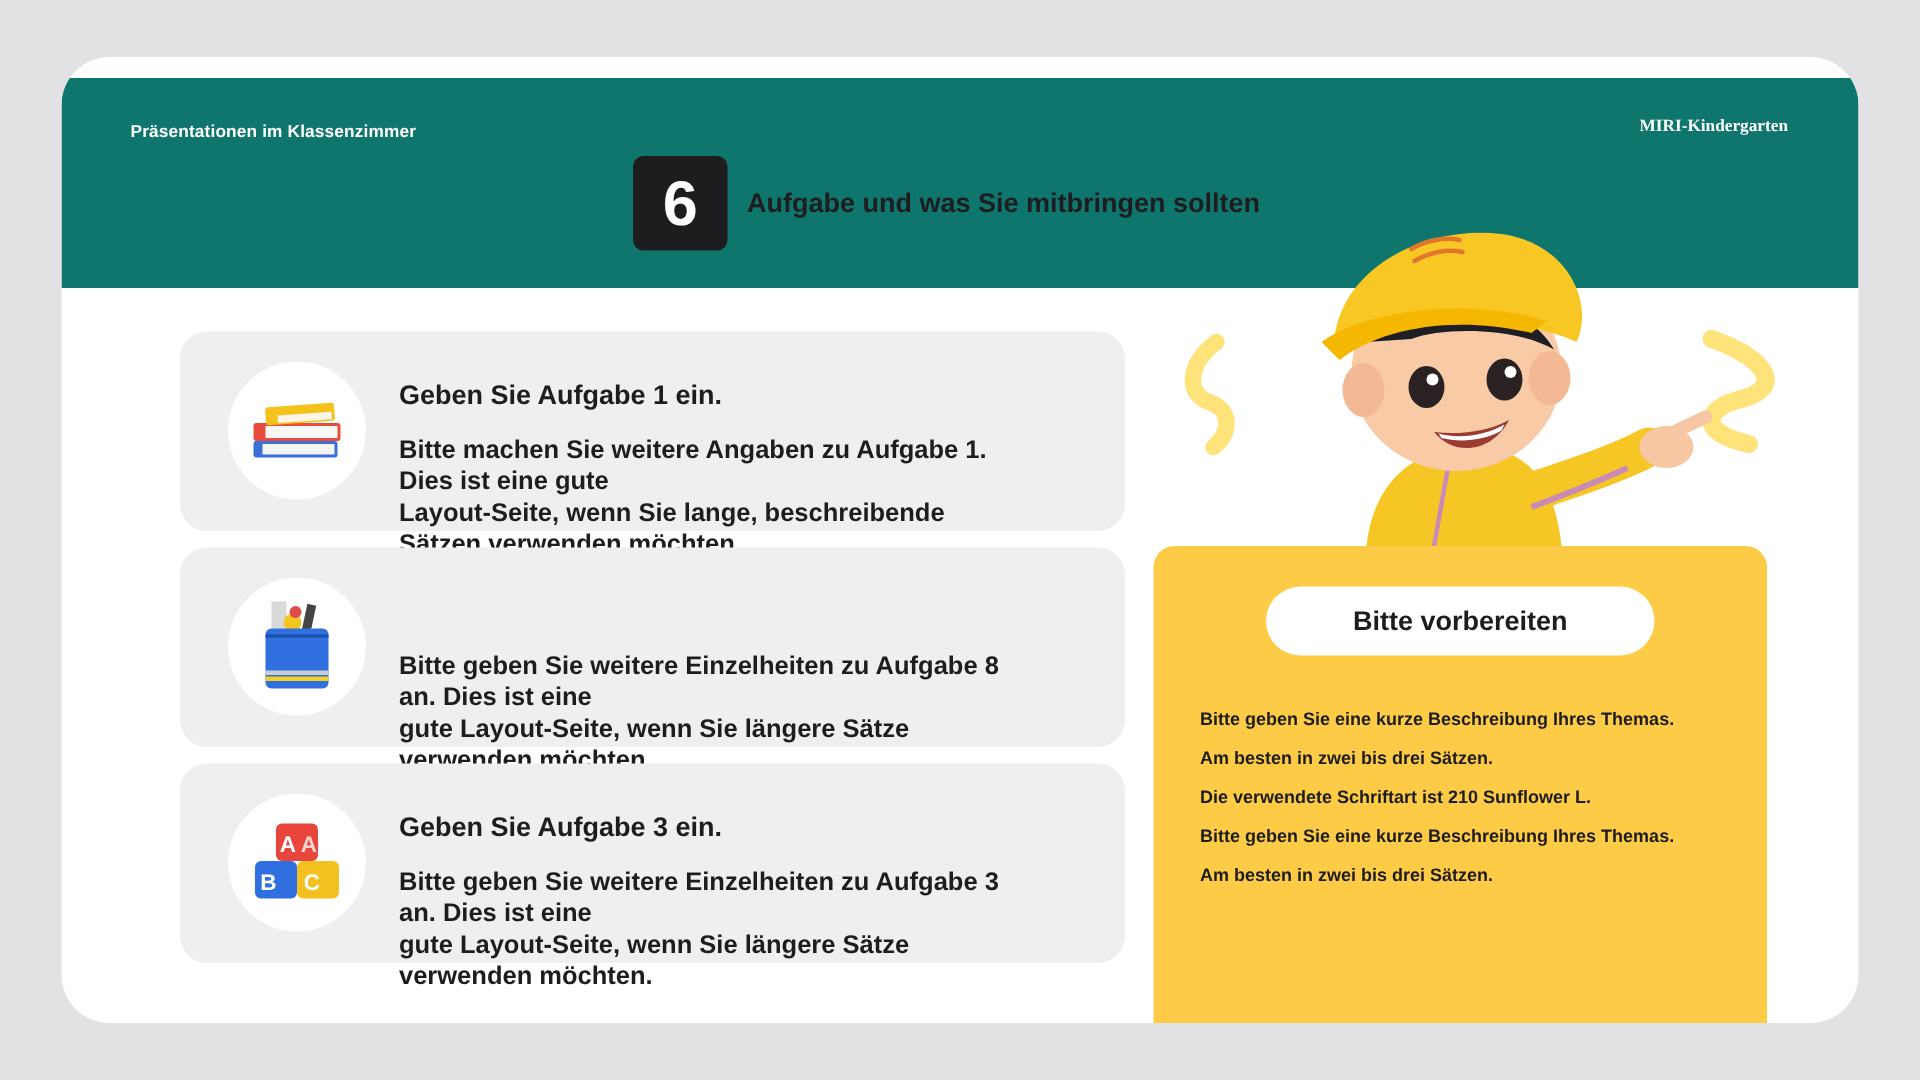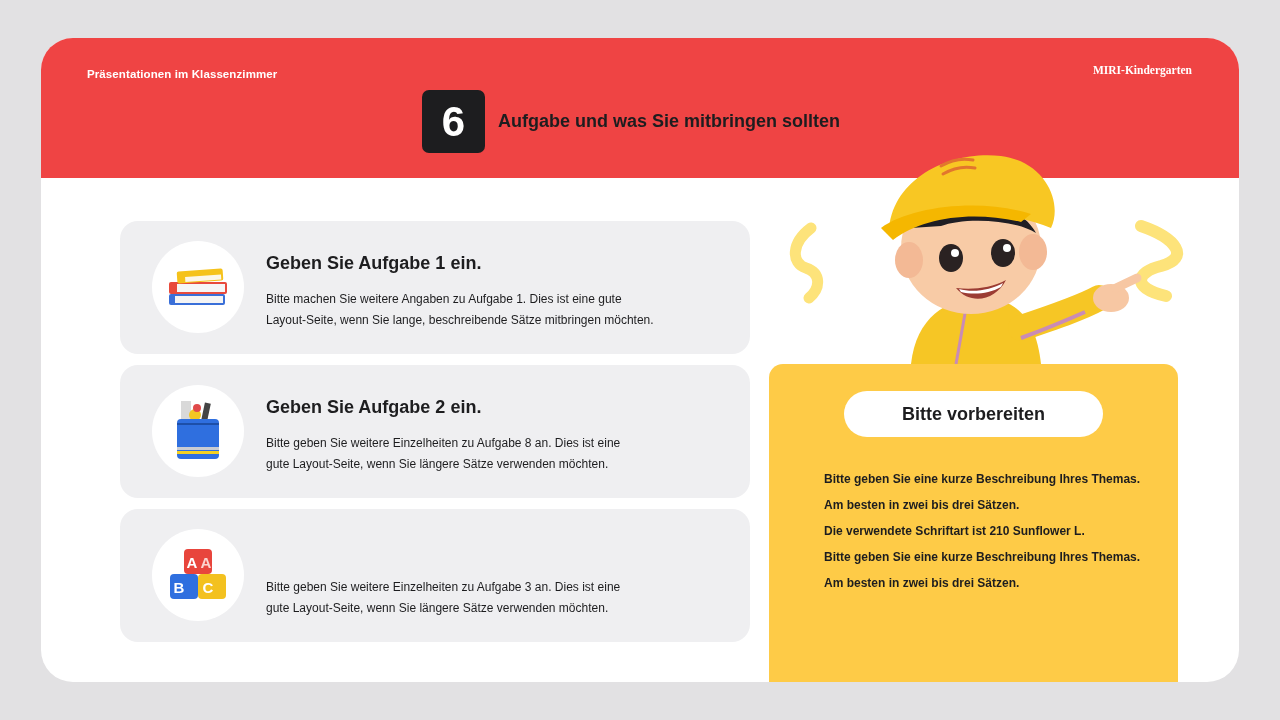--- a/index.html
+++ b/index.html
@@ -7,22 +7,22 @@
   body {
     background: #e2e1e3;
     font-family: "Liberation Sans", "DejaVu Sans", sans-serif;
     position: relative;
   }
   .slide {
     position: absolute; left: 41px; top: 38px; width: 1198px; height: 644px;
     background: #ffffff; border-radius: 32px; overflow: hidden;
   }
   .header {
-    position: absolute; left: 0; top: 0; width: 100%; height: 140px;
-    background: #ef4444;
+    position: absolute; left: 0; top: 14px; width: 100%; height: 140px;
+    background: #0f766e;
   }
   .header-left {
     position: absolute; left: 46px; top: 30px;
     color: #ffffff; font-size: 11.5px; font-weight: bold; letter-spacing: 0.1px;
   }
   .header-right {
     position: absolute; right: 47px; top: 26px;
     color: #ffffff; font-size: 11.5px; font-weight: bold; font-family: Liberation Serif, serif;
   }
   .title-row {
@@ -45,38 +45,38 @@
     position: absolute; left: 32px; top: 20px; width: 92px; height: 92px;
     border-radius: 50%; background: #ffffff;
     display: flex; align-items: center; justify-content: center;
   }
   .task-title {
     position: absolute; left: 146px; top: 32px;
     font-size: 18px; font-weight: bold; color: #1d1d1f;
   }
   .task-desc {
     position: absolute; left: 146px; top: 68px; width: 420px;
-    font-size: 12px; font-weight: normal; color: #1d1d1f; line-height: 21px;
+    font-size: 17px; font-weight: bold; color: #1d1d1f; line-height: 21px;
   }
 
   .prep-panel {
     position: absolute; left: 728px; top: 326px; width: 409px; height: 343px;
     background: #fecb47; border-radius: 14px;
   }
   .prep-pill {
     position: absolute; left: 75px; top: 27px; width: 259px; height: 46px;
     background: #ffffff; border-radius: 23px;
     display: flex; align-items: center; justify-content: center;
     font-size: 18px; font-weight: bold; color: #1d1d1f;
   }
   .prep-lines {
     position: absolute; left: 31px; top: 105px; list-style: none;
   }
   .prep-lines li {
-    font-size: 12px; font-weight: bold; color: #1d1d1f; height: 26px; line-height: 20px; margin-left: 24px;
+    font-size: 12px; font-weight: bold; color: #1d1d1f; height: 26px; line-height: 20px;
   }
 
   .mascot {
     position: absolute; left: 740px; top: 110px; width: 420px; height: 216px;
   }
 </style>
 </head>
 <body>
 
 <div class="slide">
@@ -97,56 +97,56 @@
         <rect x="12" y="34" width="48" height="7" fill="#f4f4f4"></rect>
         <rect x="6" y="20" width="58" height="12" rx="2" fill="#e84a3c"></rect>
         <rect x="14" y="22" width="48" height="8" fill="#f6f6f6"></rect>
         <rect x="14" y="8" width="46" height="12" rx="2" fill="#f5c21b" transform="rotate(-4 37 14)"></rect>
         <rect x="22" y="14" width="36" height="5" fill="#fbf6e8" transform="rotate(-4 37 14)"></rect>
       </svg>
     </div>
     <div class="task-title">Geben Sie Aufgabe 1 ein.</div>
     <div class="task-desc">
       <div>Bitte machen Sie weitere Angaben zu Aufgabe 1. Dies ist eine gute</div>
-      <div>Layout-Seite, wenn Sie lange, beschreibende Sätze mitbringen möchten.</div>
+      <div>Layout-Seite, wenn Sie lange, beschreibende Sätzen verwenden möchten.</div>
     </div>
   </div>
 
   <div class="task-card" style="top:327px;">
     <div class="task-icon-circle">
       <svg width="50" height="64" viewBox="0 0 50 64">
         <rect x="8" y="2" width="10" height="18" fill="#d9d9d9"></rect>
         <rect x="30" y="4" width="6" height="18" fill="#444" transform="rotate(12 33 13)"></rect>
         <circle cx="22" cy="16" r="6" fill="#f3c623"></circle>
         <circle cx="24" cy="9" r="4" fill="#e04a4a"></circle>
         <rect x="4" y="20" width="42" height="40" rx="4" fill="#2f6fdf"></rect>
         <rect x="4" y="24" width="42" height="2" fill="#1d4fa8"></rect>
         <rect x="4" y="48" width="42" height="3" fill="#c9ccd2"></rect>
         <rect x="4" y="52" width="42" height="3" fill="#f3d023"></rect>
       </svg>
     </div>
-    <div class="task-title">Geben Sie Aufgabe 2 ein.</div>
     <div class="task-desc">
       <div>Bitte geben Sie weitere Einzelheiten zu Aufgabe 8 an. Dies ist eine</div>
       <div>gute Layout-Seite, wenn Sie längere Sätze verwenden möchten.</div>
     </div>
   </div>
 
   <div class="task-card" style="top:471px;">
     <div class="task-icon-circle">
       <svg width="60" height="56" viewBox="0 0 60 56">
         <rect x="16" y="2" width="28" height="25" rx="4" fill="#e8453c"></rect>
         <text x="24" y="21" font-size="15" font-weight="bold" fill="#fff" font-family="Liberation Sans, sans-serif" text-anchor="middle">A</text>
         <text x="38" y="21" font-size="15" font-weight="bold" fill="#fbd4cf" font-family="Liberation Sans, sans-serif" text-anchor="middle">A</text>
         <rect x="2" y="27" width="28" height="25" rx="4" fill="#2f6fdf"></rect>
         <text x="11" y="46" font-size="15" font-weight="bold" fill="#fff" font-family="Liberation Sans, sans-serif" text-anchor="middle">B</text>
         <rect x="30" y="27" width="28" height="25" rx="4" fill="#f3c11f"></rect>
         <text x="40" y="46" font-size="15" font-weight="bold" fill="#fff" font-family="Liberation Sans, sans-serif" text-anchor="middle">C</text>
       </svg>
     </div>
+    <div class="task-title">Geben Sie Aufgabe 3 ein.</div>
     <div class="task-desc">
       <div>Bitte geben Sie weitere Einzelheiten zu Aufgabe 3 an. Dies ist eine</div>
       <div>gute Layout-Seite, wenn Sie längere Sätze verwenden möchten.</div>
     </div>
   </div>
 
   <svg class="mascot" viewBox="0 0 420 216">
 
     <path d="M30 80 C 10 95, 10 115, 25 120 C 40 125, 40 140, 28 150" stroke="#fde37a" stroke-width="11" fill="none" stroke-linecap="round"></path>
 

